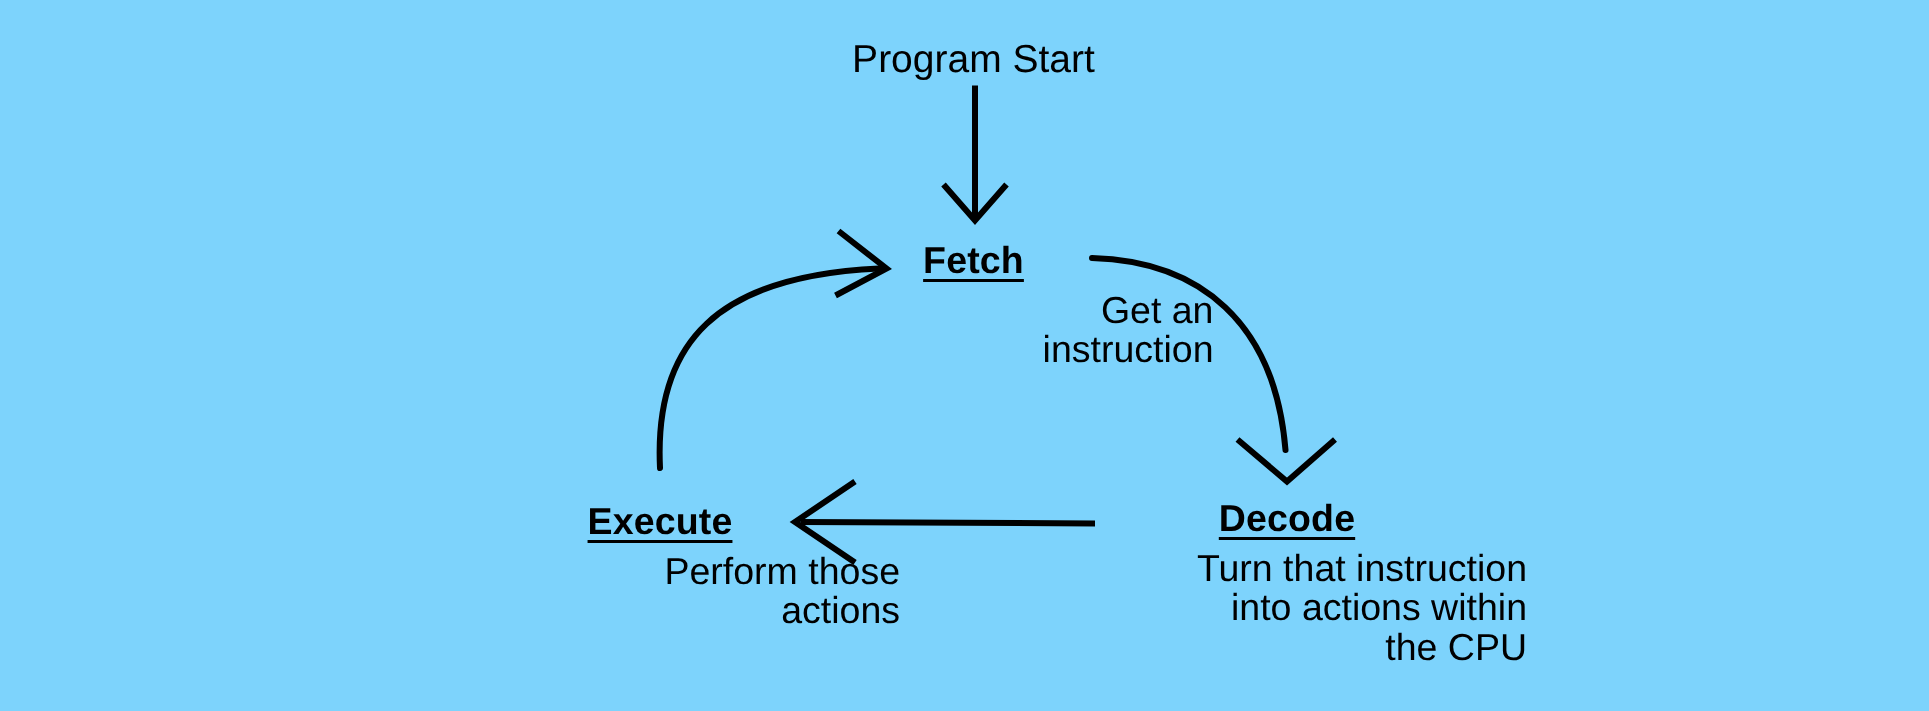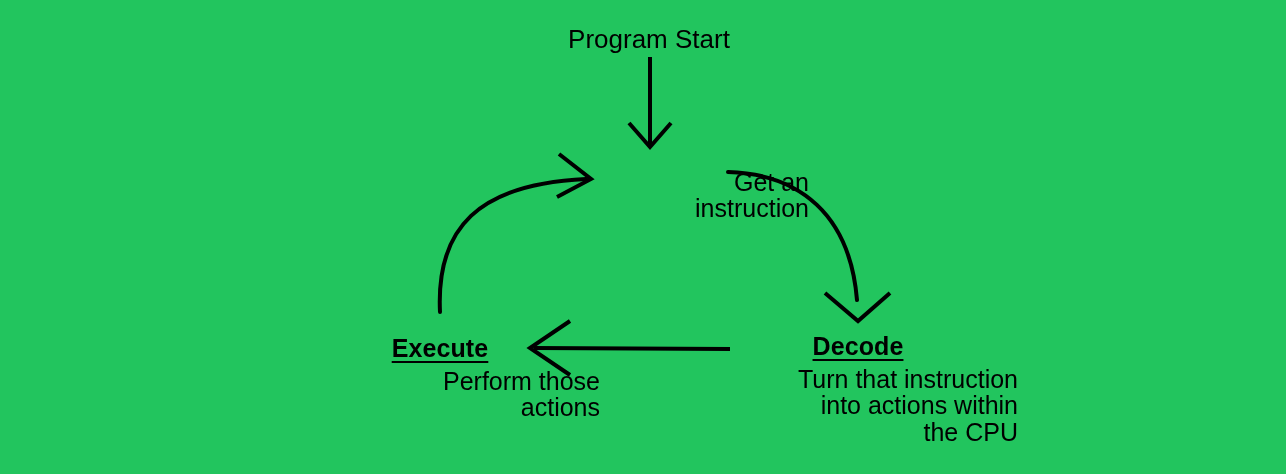--- a/index.html
+++ b/index.html
@@ -8,21 +8,21 @@
     background: #ffffff;
   }
   body {
     font-family: "Liberation Sans", sans-serif;
     color: #000000;
   }
   #canvas {
     position: relative;
     width: 1286px;
     height: 474px;
-    background: #22c55e;
+    background: #7dd3fc;
     overflow: hidden;
   }
   #arrows {
     position: absolute;
     left: 0;
     top: 0;
     width: 1286px;
     height: 474px;
   }
   .node {
@@ -83,20 +83,21 @@
 
     <g>
       <path d="M 440,312 C 436,228 478,184 586,179" fill="none" stroke="#000000" stroke-width="4" stroke-linecap="round"></path>
       <polyline points="559,154 591,179 557,197" fill="none" stroke="#000000" stroke-width="4" stroke-linecap="butt" stroke-linejoin="miter"></polyline>
     </g>
   </svg>
 
   <div class="entry-label" id="entry-program-start">Program Start</div>
 
   <div class="node" id="node-fetch">
+    <div class="node-title">Fetch</div>
     <div class="node-desc">Get an
 instruction</div>
   </div>
 
   <div class="node" id="node-decode">
     <div class="node-title">Decode</div>
     <div class="node-desc">Turn that instruction
 into actions within
 the CPU</div>
   </div>

